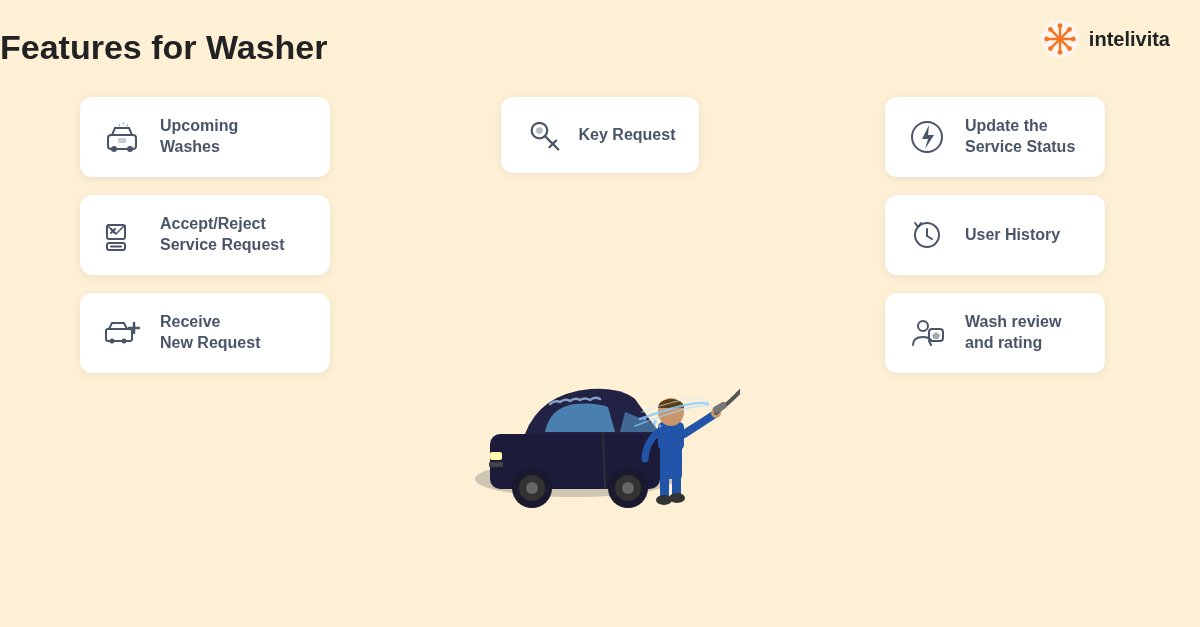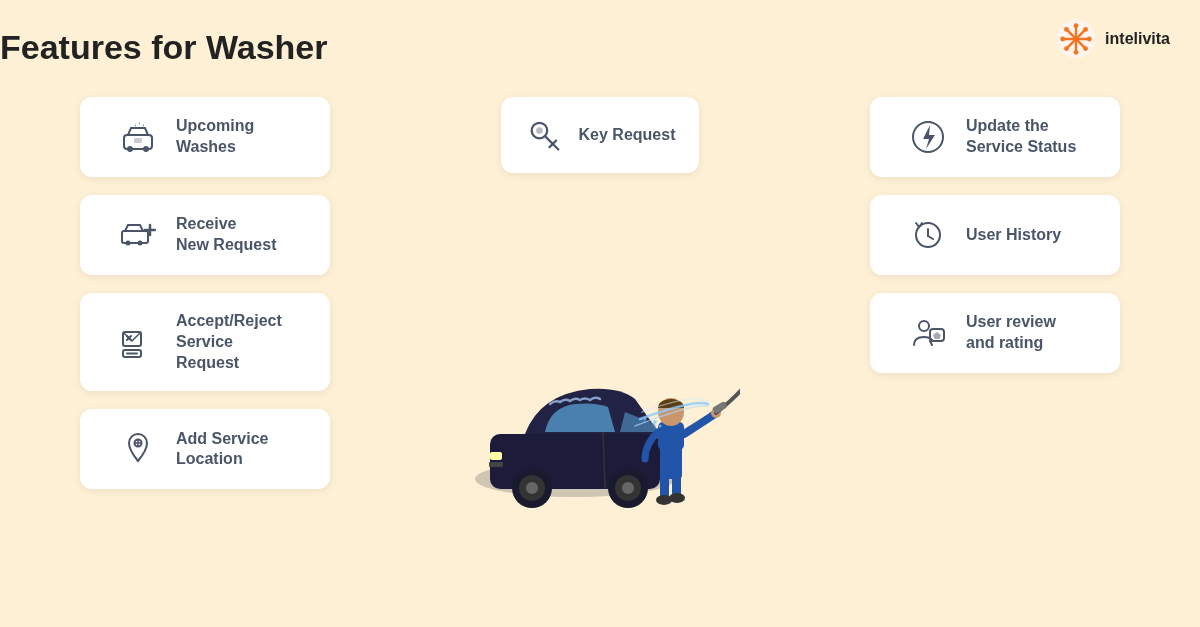--- a/index.html
+++ b/index.html
@@ -42,21 +42,21 @@
       align-items: center;
       gap: 8px;
     }
 
     .logo-icon {
       width: 42px;
       height: 42px;
     }
 
     .logo-text {
-      font-size: 16px;
+      font-size: 20px;
       font-weight: 700;
       color: #222;
     }
 
     
     .main-grid {
       display: grid;
       grid-template-columns: 250px 1fr 250px;
       grid-template-rows: auto;
       gap: 0;
@@ -71,20 +71,21 @@
       gap: 18px;
       padding-top: 10px;
     }
 
     
     .right-col {
       display: flex;
       flex-direction: column;
       gap: 18px;
       padding-top: 10px;
+      align-items: center;
     }
 
     
     .center-col {
       display: flex;
       flex-direction: column;
       align-items: center;
       justify-content: flex-start;
       gap: 10px;
       padding-top: 10px;
@@ -96,21 +97,21 @@
       gap: 18px;
       align-items: flex-start;
       width: 100%;
       justify-content: center;
     }
 
     
     .feature-card {
       background: #fff;
       border-radius: 12px;
-      padding: 18px 36px;
+      padding: 18px 20px;
       display: flex;
       align-items: center;
       gap: 16px;
       box-shadow: 0 2px 8px rgba(0,0,0,0.07);
       cursor: pointer;
       min-width: 220px;
     }
 
     .feature-card .icon-wrap {
       width: 44px;
@@ -226,67 +227,53 @@
         </div>
         <div class="feature-label">
           <span>Upcoming</span><br>
           <span>Washes</span>
         </div>
       </div>
 
       <div class="feature-card">
         <div class="icon-wrap">
           <svg viewBox="0 0 36 36" fill="none" xmlns="http://www.w3.org/2000/svg">
-            <rect x="2" y="14" width="26" height="12" rx="2" stroke="#4a5568" stroke-width="2" fill="none"></rect>
-            <path d="M5 14l3-6h12l3 6" stroke="#4a5568" stroke-width="2" fill="none"></path>
-            <circle cx="8" cy="26" r="2.5" fill="#4a5568"></circle>
-            <circle cx="20" cy="26" r="2.5" fill="#4a5568"></circle>
-
-            <line x1="30" y1="8" x2="30" y2="18" stroke="#4a5568" stroke-width="2.5" stroke-linecap="round"></line>
-            <line x1="25" y1="13" x2="35" y2="13" stroke="#4a5568" stroke-width="2.5" stroke-linecap="round"></line>
-          </svg>
-        </div>
-        <div class="feature-label">
-          <span>Receive</span><br>
-          <span>New Request</span>
-        </div>
-      </div>
-
-      <div class="feature-card">
-        <div class="icon-wrap">
-          <svg viewBox="0 0 36 36" fill="none" xmlns="http://www.w3.org/2000/svg">
             <rect x="3" y="8" width="18" height="14" rx="2" stroke="#4a5568" stroke-width="2" fill="none"></rect>
             <line x1="7" y1="12" x2="11" y2="16" stroke="#4a5568" stroke-width="2" stroke-linecap="round"></line>
             <line x1="11" y1="12" x2="7" y2="16" stroke="#4a5568" stroke-width="2" stroke-linecap="round"></line>
             <rect x="3" y="26" width="18" height="7" rx="2" stroke="#4a5568" stroke-width="2" fill="none"></rect>
             <line x1="7" y1="29.5" x2="17" y2="29.5" stroke="#4a5568" stroke-width="2" stroke-linecap="round"></line>
 
             <path d="M3 8 L12 17 L21 8" stroke="#4a5568" stroke-width="1.5" fill="none"></path>
           </svg>
         </div>
         <div class="feature-label">
           <span>Accept/Reject</span><br>
           <span>Service Request</span>
         </div>
       </div>
 
       <div class="feature-card">
         <div class="icon-wrap">
           <svg viewBox="0 0 36 36" fill="none" xmlns="http://www.w3.org/2000/svg">
-            <path d="M18 3C13.029 3 9 7.029 9 12c0 7 9 18 9 18s9-11 9-18c0-4.971-4.029-9-9-9z" stroke="#4a5568" stroke-width="2" fill="none"></path>
-            <circle cx="18" cy="12" r="3.5" stroke="#4a5568" stroke-width="2" fill="none"></circle>
-            <line x1="18" y1="9" x2="18" y2="15" stroke="#4a5568" stroke-width="1.5" stroke-linecap="round"></line>
-            <line x1="15" y1="12" x2="21" y2="12" stroke="#4a5568" stroke-width="1.5" stroke-linecap="round"></line>
-          </svg>
-        </div>
-        <div class="feature-label">
-          <span>Add Service</span><br>
-          <span>Location</span>
-        </div>
-      </div>
+            <rect x="2" y="14" width="26" height="12" rx="2" stroke="#4a5568" stroke-width="2" fill="none"></rect>
+            <path d="M5 14l3-6h12l3 6" stroke="#4a5568" stroke-width="2" fill="none"></path>
+            <circle cx="8" cy="26" r="2.5" fill="#4a5568"></circle>
+            <circle cx="20" cy="26" r="2.5" fill="#4a5568"></circle>
+
+            <line x1="30" y1="8" x2="30" y2="18" stroke="#4a5568" stroke-width="2.5" stroke-linecap="round"></line>
+            <line x1="25" y1="13" x2="35" y2="13" stroke="#4a5568" stroke-width="2.5" stroke-linecap="round"></line>
+          </svg>
+        </div>
+        <div class="feature-label">
+          <span>Receive</span><br>
+          <span>New Request</span>
+        </div>
+      </div>
+
 
     </div>
 
     <div class="center-col">
 
       <div class="top-row">
 
         <div class="center-top-card">
           <div class="icon-wrap">
             <svg viewBox="0 0 36 36" fill="none" xmlns="http://www.w3.org/2000/svg">
@@ -403,21 +390,21 @@
 
             <circle cx="14" cy="11" r="5" stroke="#4a5568" stroke-width="2" fill="none"></circle>
             <path d="M4 30 Q4 22 14 22 Q20 22 23 26" stroke="#4a5568" stroke-width="2" stroke-linecap="round" fill="none"></path>
 
             <rect x="20" y="14" width="14" height="12" rx="3" stroke="#4a5568" stroke-width="2" fill="none"></rect>
             <path d="M23 20 L27 17 L31 20 L29.5 24 H24.5 Z" fill="#4a5568" opacity="0.5"></path>
             <path d="M20 26 L22 30" stroke="#4a5568" stroke-width="2" stroke-linecap="round"></path>
           </svg>
         </div>
         <div class="feature-label">
-          <span>User review</span><br>
+          <span>Wash review</span><br>
           <span>and rating</span>
         </div>
       </div>
 
     </div>
 
   </div>
 </div>
 
 </body></html>

